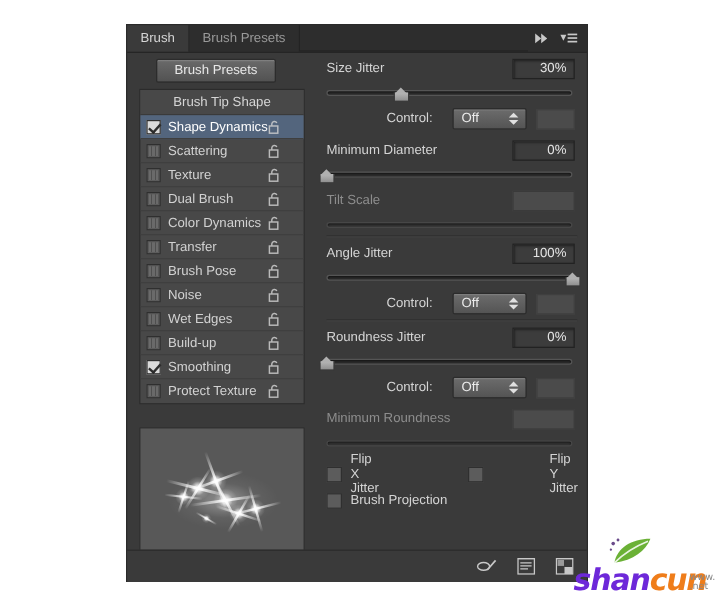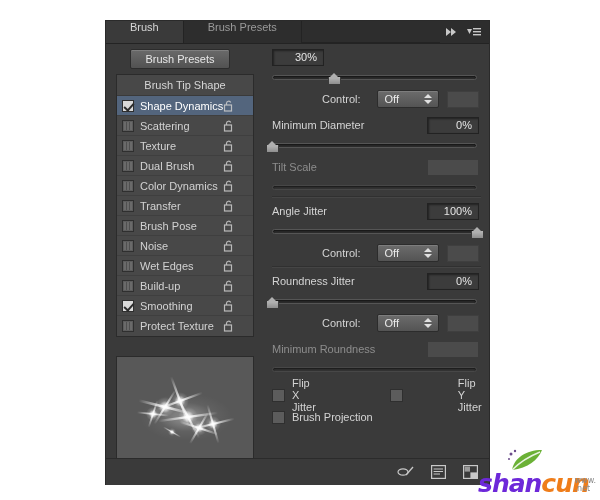--- a/index.html
+++ b/index.html
@@ -20,21 +20,21 @@
     box-sizing:border-box;
   }
 
   
   .tabbar{
     position:relative;height:22px;background:#2d2d2d;
     border-bottom:1px solid #232323;
     display:flex;align-items:stretch;
   }
   .tab{
-    display:flex;padding:0 24px;
+    display:flex;align-items:center;padding:0 11px;
     color:#9a9a9a;font-size:11px;
     background:#2d2d2d;
     border-right:1px solid #232323;
     cursor:default;
   }
   .tab.active{background:#3a3a3a;color:#d6d6d6;}
   .tabfill{flex:1;background:#2d2d2d;border-bottom:1px solid #232323;}
   .tabicons{
     display:flex;align-items:center;gap:6px;padding:0 7px 0 4px;background:#2d2d2d;
   }
@@ -473,20 +473,21 @@
                 <circle r="4" fill="url(#glow)"></circle>
               </g>
             </g>
           </svg>
         </div>
       </div>
 
       <div class="rightcol">
 
         <div class="ctlrow">
+          <span class="clabel">Size Jitter</span>
           <span class="numfield">30%</span>
         </div>
         <div class="sliderwrap">
           <div class="track"></div>
           <div class="thumb" style="left:30%"></div>
         </div>
 
         <div class="ddrow">
           <span class="ddlabel">Control:</span>
           <span class="select">

